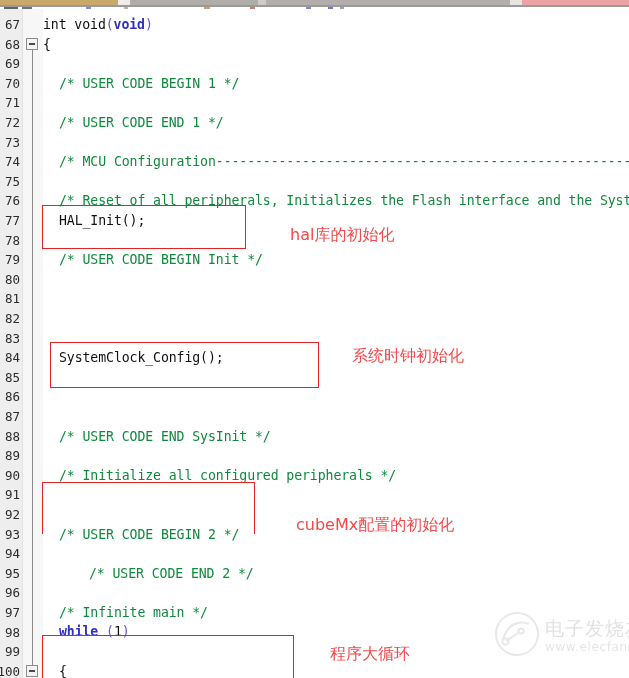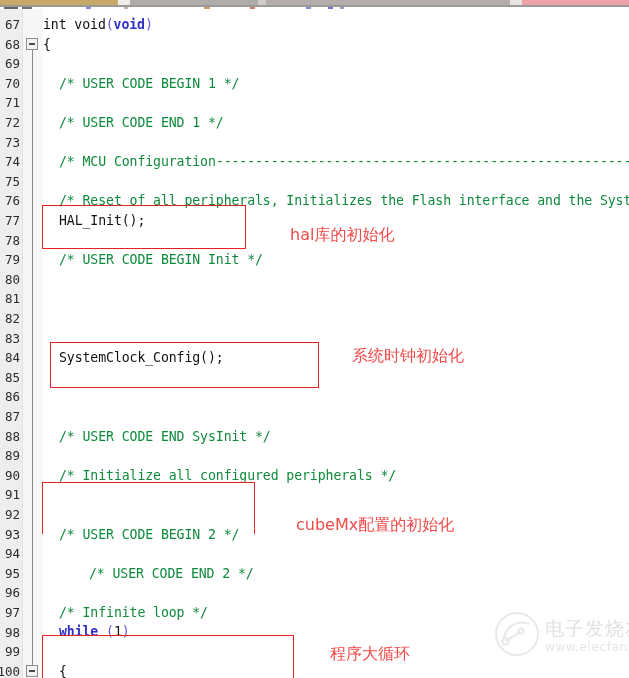--- a/index.html
+++ b/index.html
@@ -291,21 +291,21 @@
         <div class="line" style="top: 358.8px; left: 0px;"></div>
         <div class="line" style="top: 398px; left: 0px;"></div>
         <div class="line" style="top: 417.6px; left: 16px;"><span class="cm">/* USER CODE END SysInit */</span></div>
         <div class="line" style="top: 437.2px; left: 0px;"></div>
         <div class="line" style="top: 456.8px; left: 16px;"><span class="cm">/* Initialize all configured peripherals */</span></div>
         <div class="line" style="top: 496px; left: 0px;"></div>
         <div class="line" style="top: 515.6px; left: 16px;"><span class="cm">/* USER CODE BEGIN 2 */</span></div>
         <div class="line" style="top: 535.2px; left: 0px;"></div>
         <div class="line" style="top: 554.8px; left: 16px; margin-left: 30px;"><span class="cm">/* USER CODE END 2 */</span></div>
         <div class="line" style="top: 574.4px; left: 0px;"></div>
-        <div class="line" style="top: 594px; left: 16px;"><span class="cm">/* Infinite loop */</span></div>
+        <div class="line" style="top: 594px; left: 16px;"><span class="cm">/* Infinite main */</span></div>
         <div class="line" style="top: 613px; left: 16px; text-align: right;"><span class="kw">while</span><span class="pl"> </span><span class="pn">(</span><span class="pl">1</span><span class="pn">)</span></div>
         <div class="line" style="top: 652.8px; left: 16px;"><span class="pl">{</span></div>
       </div>
 
     <div id="overlay-boxes">
         <div class="hlbox" style="left: 42px; top: 196px; width: 204px; height: 44px; border-color: rgb(229, 34, 34);"></div>
         <div class="hlbox" style="left: 50px; top: 333px; width: 269px; height: 46px; border-color: rgb(229, 34, 34);"></div>
         <div class="hlbox open-bottom" style="left: 42px; top: 473px; width: 213px; height: 52px; border-color: rgb(229, 34, 34);"></div>
         <div class="hlbox open-bottom" style="left: 42px; top: 626px; width: 252px; height: 52px; border-color: rgb(229, 34, 34);"></div>
       </div>

